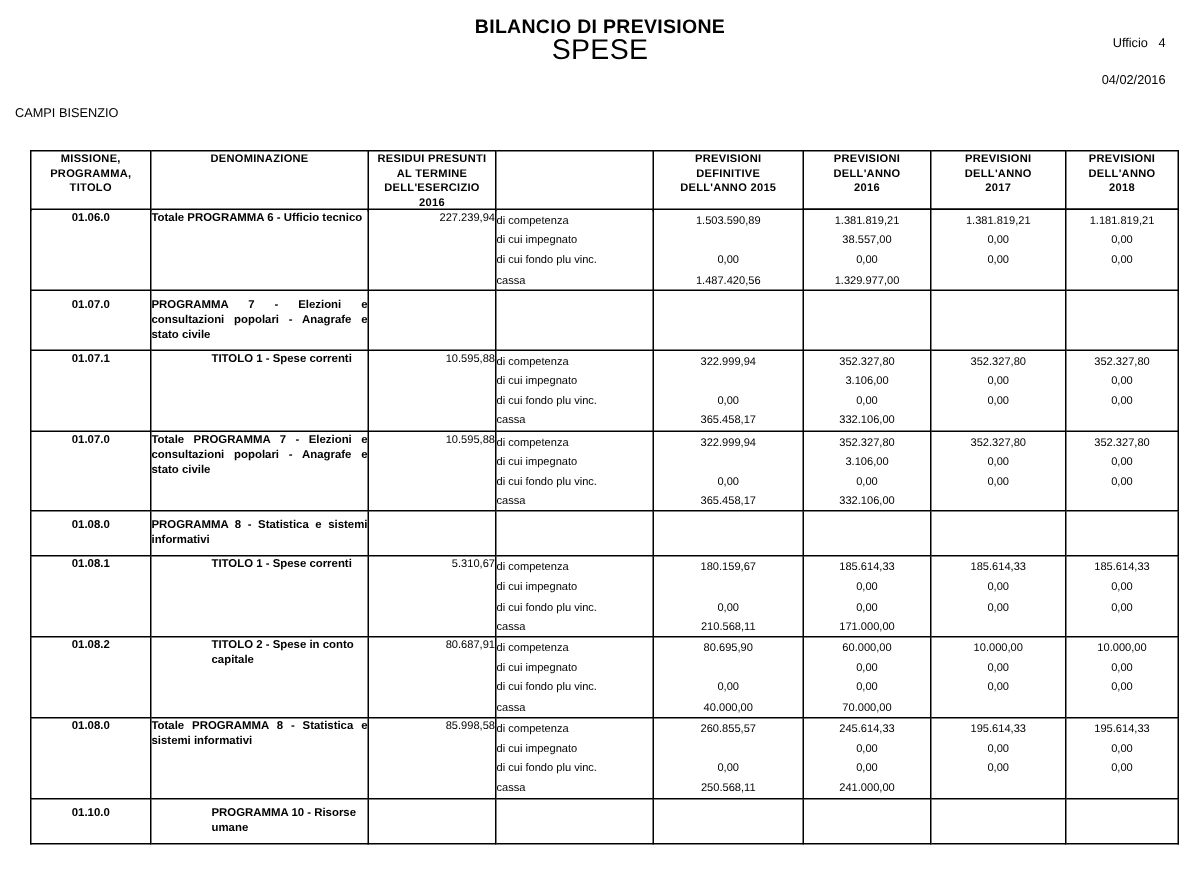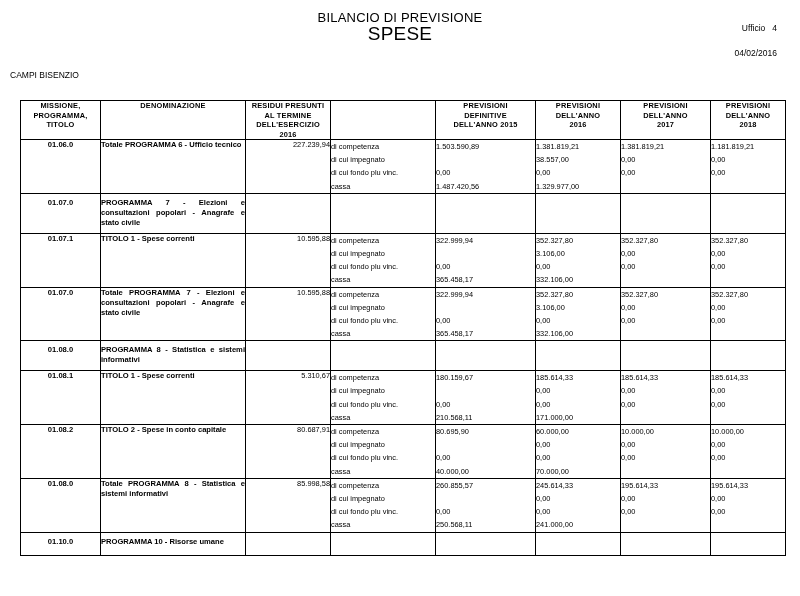--- a/index.html
+++ b/index.html
@@ -30,21 +30,21 @@
   }
   .title-block {
     position: absolute;
     left: 0;
     right: 0;
     top: 10px;
     text-align: center;
   }
   .title-main {
     font-size: 13px;
-    font-weight: normal;
+    font-weight: bold;
     letter-spacing: 0.2px;
     line-height: 16px;
   }
   .title-sub {
     font-size: 19px;
     font-weight: normal;
     letter-spacing: 0.2px;
     line-height: 16px;
   }
   .page-no {
@@ -124,37 +124,37 @@
   }
   td.c-denom {
     font-weight: bold;
     font-size: 7.6px;
     line-height: 10px;
     text-align: justify;
     padding-top: 4px;
     padding-left: 6px;
     padding-right: 6px;
   }
-  td.c-denom.plain { text-align: left; }
+  td.c-denom.plain { text-align: left; padding-left: 40px; }
   td.c-residui {
     text-align: right;
     font-size: 7.4px;
     padding-top: 4px;
     padding-right: 5px;
     white-space: nowrap;
   }
   td.c-labels {
     font-size: 7.4px;
     line-height: 13.2px;
     padding-top: 3px;
     padding-left: 5px;
     white-space: nowrap;
   }
   td.c-num {
-    text-align: left;
+    text-align: center;
     font-size: 7.4px;
     line-height: 13.2px;
     padding-top: 3px;
     padding-right: 5px;
     white-space: nowrap;
   }
   .lbl-line { display: block; height: 13.2px; }
   .num-line { display: block; height: 13.2px; }
   .num-line.empty::after { content: "\00a0"; }
   .lbl-line.empty::after { content: "\00a0"; }

